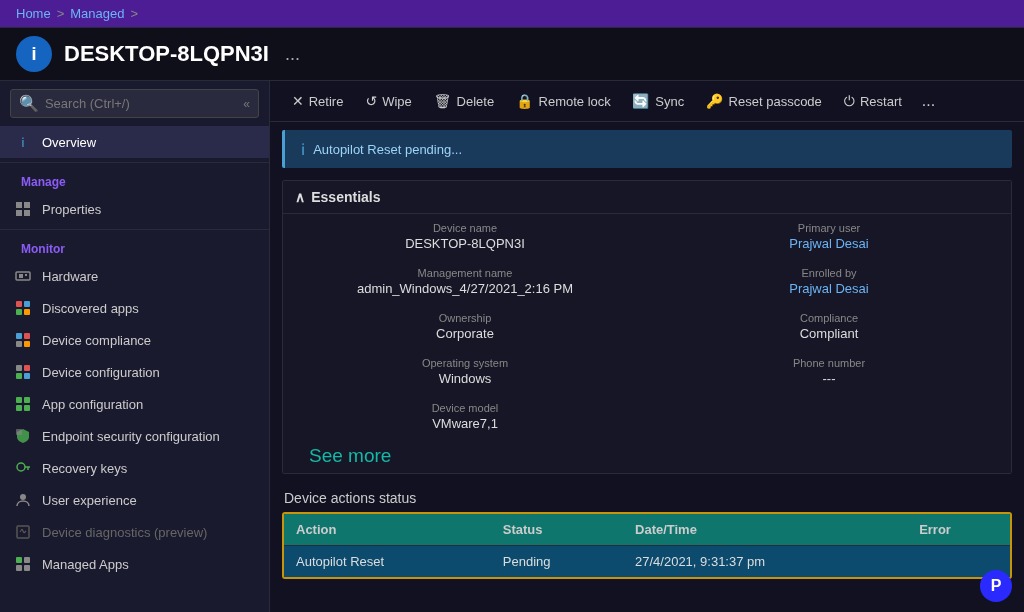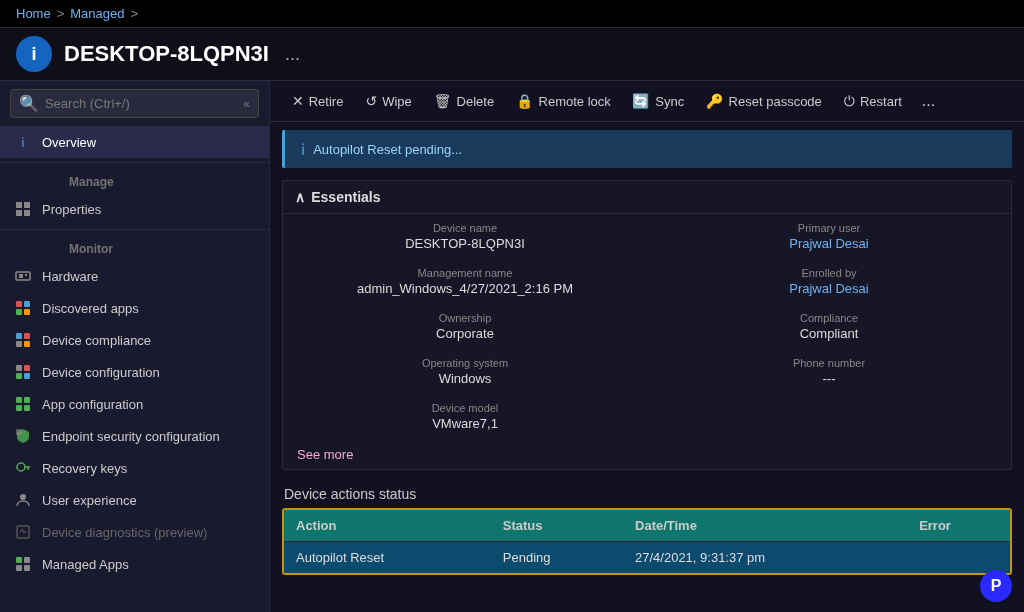--- a/index.html
+++ b/index.html
@@ -9,21 +9,21 @@
       color: #fff;
       width: 1024px;
       height: 612px;
       overflow: hidden;
       display: flex;
       flex-direction: column;
     }
 
     
     .breadcrumb-bar {
-      background: #000000;
+      background: #4c1d95;
       padding: 6px 16px;
       display: flex;
       align-items: center;
       gap: 6px;
       font-size: 13px;
       color: #6cb4f5;
       border-bottom: 1px solid #2a2a3a;
       flex-shrink: 0;
     }
     .breadcrumb-bar span.sep {
@@ -124,25 +124,24 @@
     .sidebar-item .icon {
       width: 18px;
       height: 18px;
       display: flex;
       align-items: center;
       justify-content: center;
       flex-shrink: 0;
     }
     .sidebar-section-label {
       font-size: 12px;
-      color: #737373;
-      padding: 8px 28px 4px;
+      color: #8b5cf6;
+      padding: 8px 21px 4px;
       text-transform: none;
       font-weight: 600;
-      margin-left: 41px;
     }
     .sidebar-divider {
       border: none;
       border-top: 1px solid #2a2a3a;
       margin: 4px 0;
     }
 
     
     .content-area {
       flex: 1;
@@ -242,24 +241,25 @@
       font-size: 13px;
       color: #ddd;
     }
     .essentials-value.link { color: #6cb4f5; cursor: pointer; }
 
     .see-more {
       padding: 6px 14px;
       background: #161626;
     }
     .see-more a {
-      color: #f9a8d4;
-      font-size: 13px;
+      color: #14b8a6;
+      font-size: 19px;
       text-decoration: none;
       cursor: pointer;
+      margin-left: 12px;
     }
 
     
     .actions-status {
       margin: 8px 12px;
     }
     .actions-status-title {
       font-size: 14px;
       color: #ccc;
       margin-bottom: 6px;

